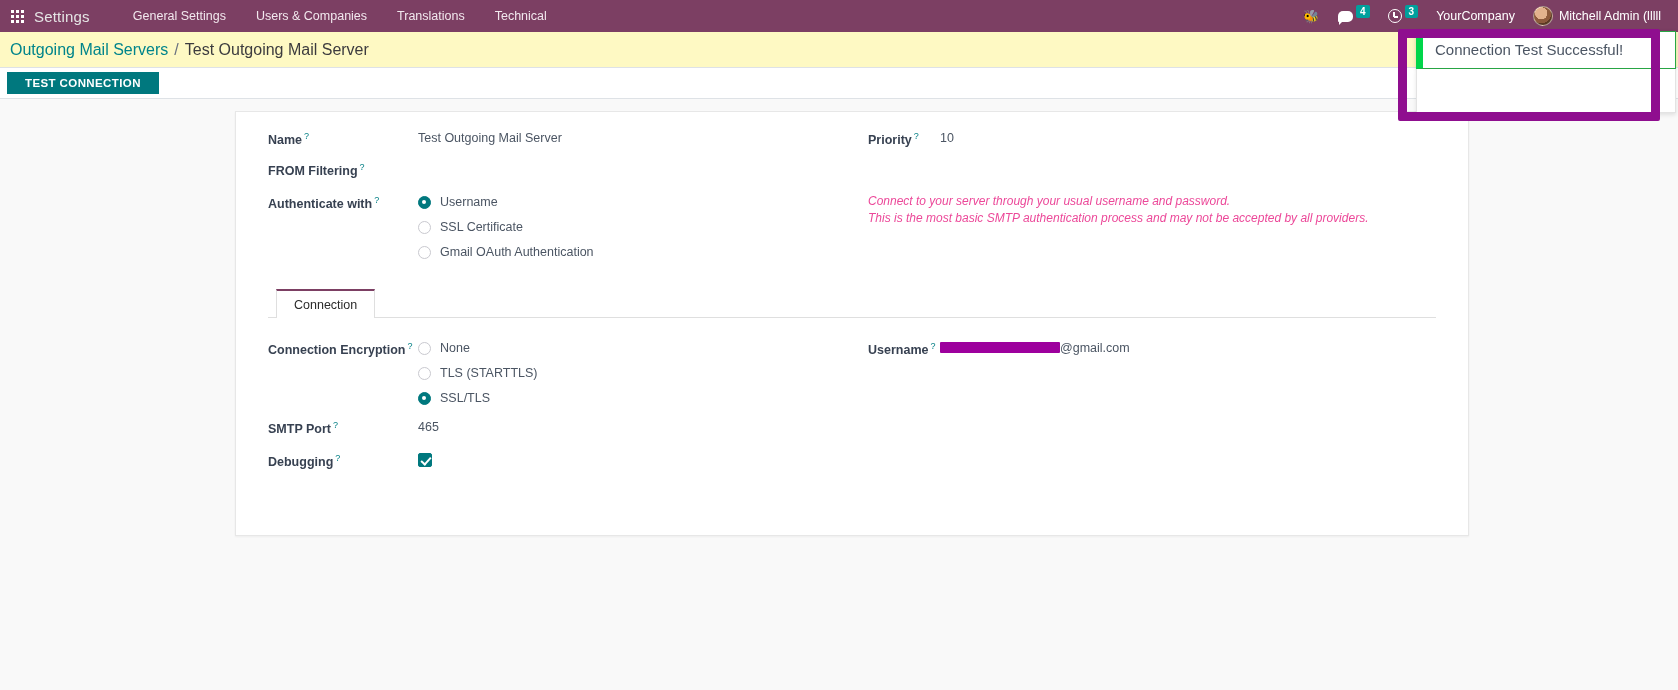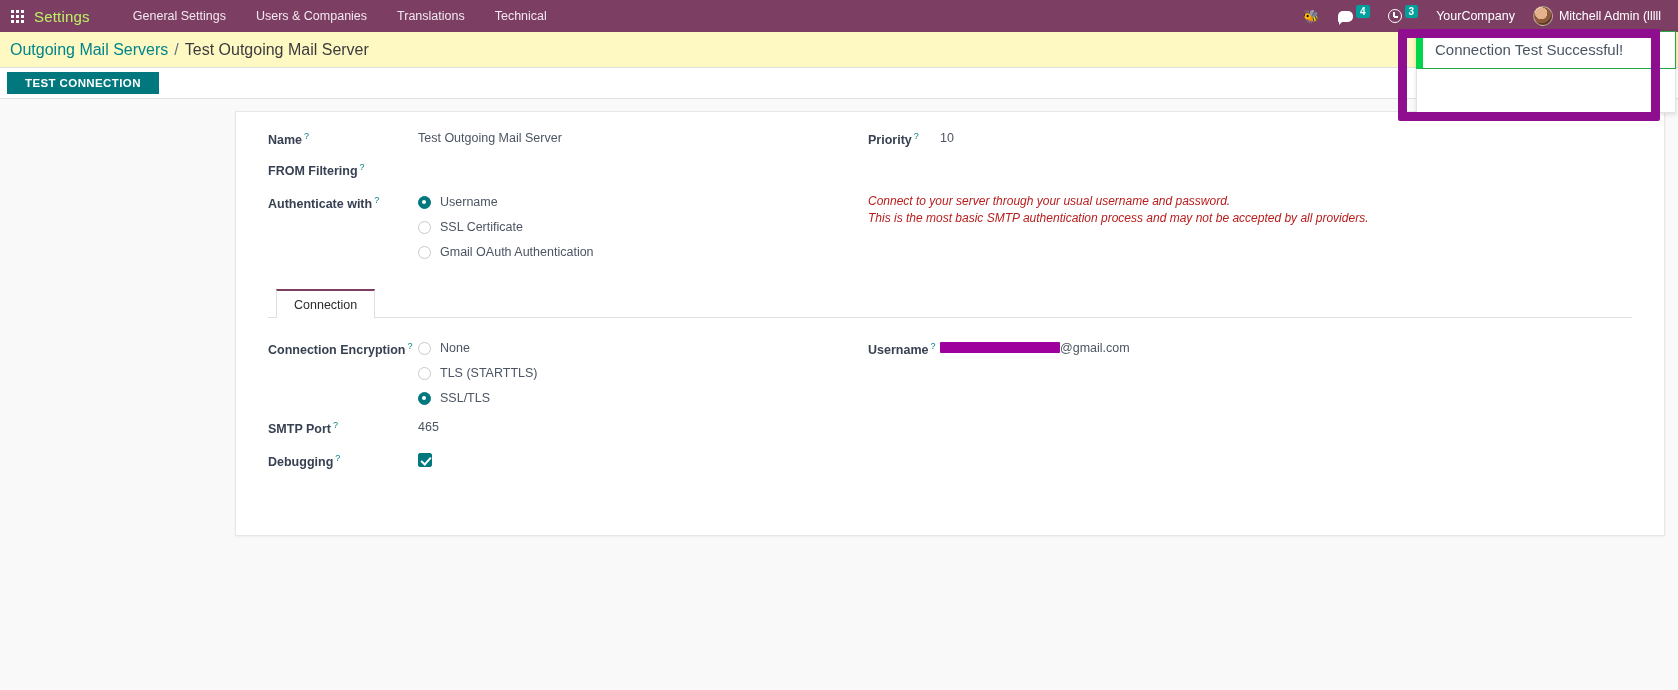--- a/index.html
+++ b/index.html
@@ -28,21 +28,21 @@
     cursor: pointer;
   }
   .apps-grid .dots {
     display: grid;
     grid-template-columns: repeat(3, 3px);
     grid-template-rows: repeat(3, 3px);
     gap: 2px;
   }
   .apps-grid .dots i { background: #ffffff; display: block; width: 3px; height: 3px; }
   .brand {
-    color: #bef264;
+    color: #e5e5e5;
     font-size: 15px;
     margin-right: 28px;
     cursor: pointer;
     letter-spacing: .2px;
   }
   .menu-item {
     color: #f2e8ee;
     font-size: 12.5px;
     padding: 0 15px;
     line-height: 32px;
@@ -148,21 +148,21 @@
   }
 
   
   .sheet-wrap {
     padding: 12px 0 0 0;
     background: #f9f9f9;
     height: calc(690px - 32px - 36px - 31px);
     overflow: hidden;
   }
   .sheet {
-    width: 1430px;
+    width: 1234px;
     margin: 0 0 0 235px;
     background: #ffffff;
     border: 1px solid #e7e7e7;
     box-shadow: 0 1px 2px rgba(0,0,0,.05);
     padding: 18px 32px 24px 32px;
     min-height: 425px;
   }
 
   .grid2 {
     display: grid;
@@ -217,21 +217,21 @@
     content: "";
     position: absolute;
     left: 3px; top: 3px;
     width: 4px; height: 4px;
     border-radius: 50%;
     background: #ffffff;
   }
   .radio-lbl { color: #4b5563; font-size: 12.5px; }
 
   .hint-text {
-    color: #b91c1c;
+    color: #ec4899;
     font-size: 12px;
     font-style: italic;
     line-height: 17px;
     padding-top: 2px;
   }
 
   
   .chk {
     width: 14px; height: 14px;
     background: #00787e;

